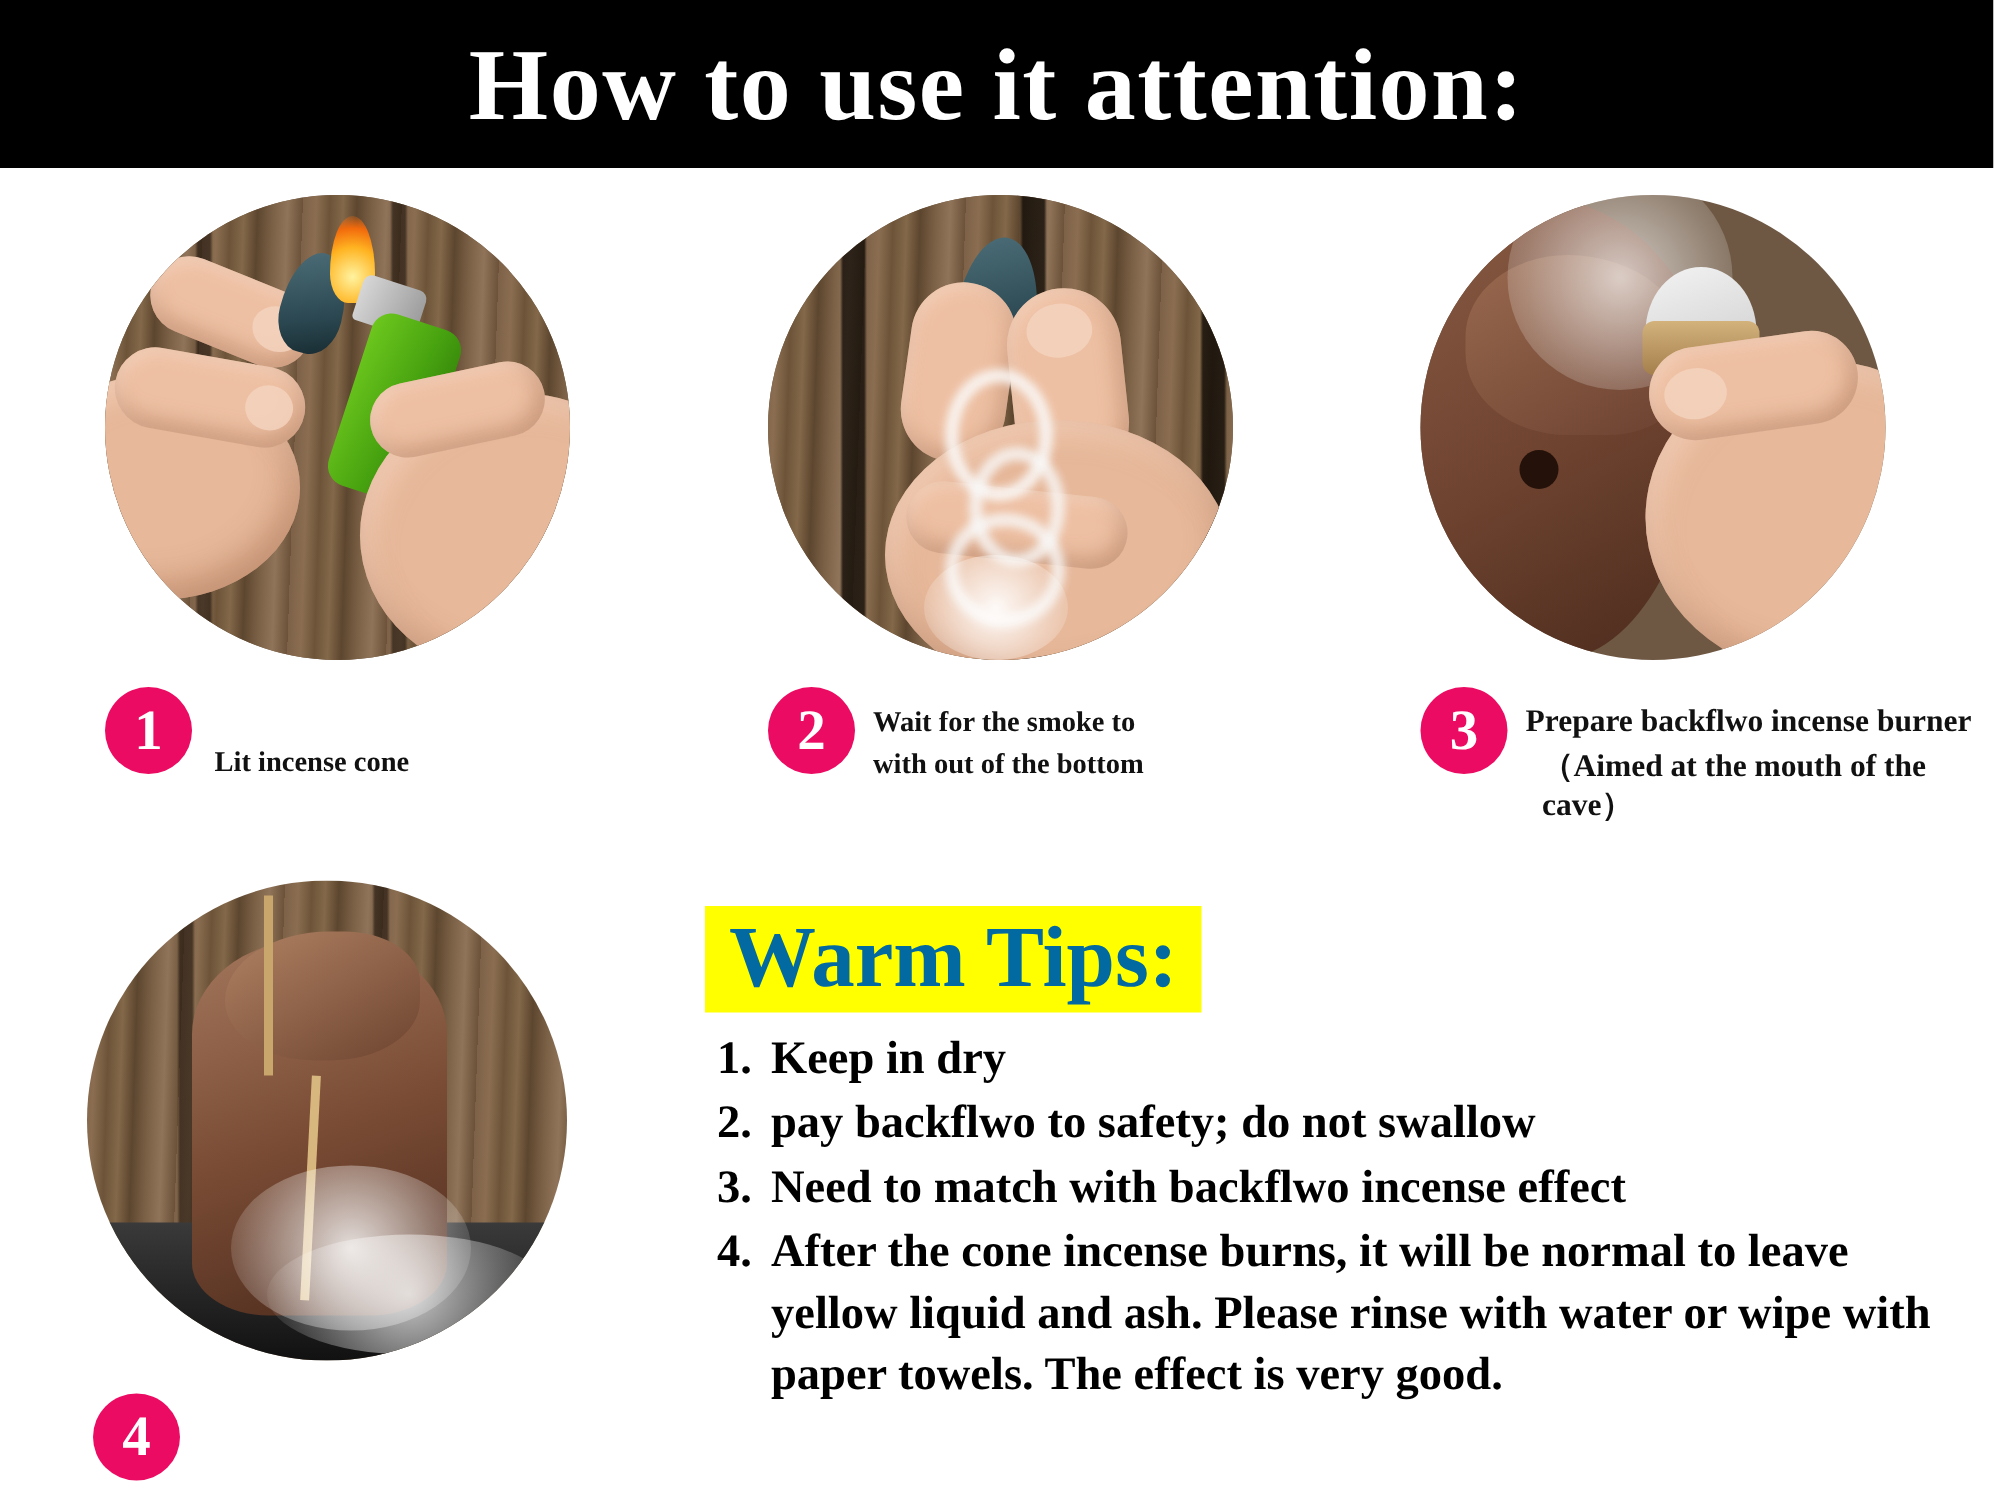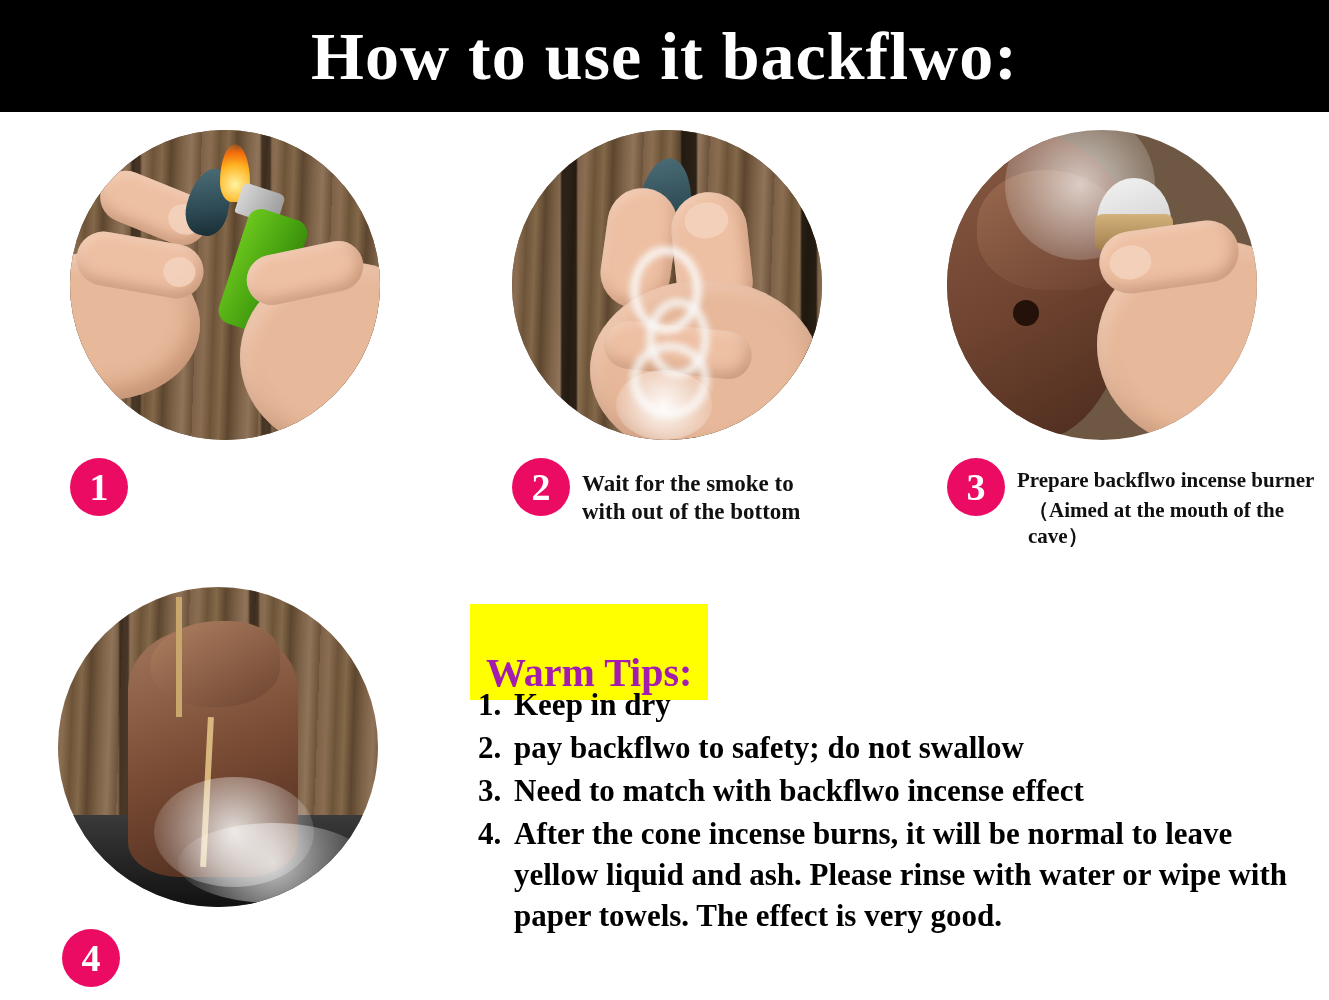--- a/index.html
+++ b/index.html
@@ -167,21 +167,21 @@
     display: flex;
     align-items: center;
     justify-content: center;
     line-height: 1;
   }
   .caption {
     position: absolute;
     color: #111111;
     font-family: "Liberation Serif", serif;
     font-weight: bold;
-    font-size: 23px;
+    font-size: 19px;
     line-height: 1.25;
   }
   .caption.small {
     font-size: 21px;
   }
 
   
   .bottom {
     position: absolute;
     left: 0;
@@ -202,25 +202,24 @@
   .tips-highlight {
     position: absolute;
     left: 470px;
     top: 27px;
     background: #ffff00;
     padding: 4px 16px 6px 16px;
   }
   .tips-title {
     font-family: "Liberation Serif", serif;
     font-weight: bold;
-    font-size: 40px;
-    color: #a21caf;
+    font-size: 58px;
+    color: #0369a1;
     line-height: 1.05;
     white-space: nowrap;
-    margin-top: 44px;
   }
   .tips-list {
     position: absolute;
     left: 478px;
     top: 108px;
     width: 840px;
     margin: 0;
     padding: 0;
     list-style: none;
   }
@@ -238,21 +237,21 @@
     flex: 0 0 36px;
   }
   .tips-text {
     flex: 1 1 auto;
   }
 </style>
 </head>
 <body>
 
 <div class="header-bar">
-  <div class="header-title">How to use it backflwo:</div>
+  <div class="header-title">How to use it attention:</div>
 </div>
 
 <div class="steps-row">
 
   <div class="step step-1">
     <div class="photo-circle circle-top">
       <div class="wood"></div>
 
       <div class="hand" style="left:-60px; top:120px; width:190px; height:150px;"></div>
       <div class="finger" style="left:28px; top:52px; width:112px; height:52px; transform:rotate(22deg);">
@@ -263,20 +262,21 @@
       </div>
       <div class="cone" style="left:118px; top:38px; width:42px; height:68px; transform:rotate(14deg);"></div>
       <div class="flame" style="left:150px; top:14px; width:30px; height:58px;"></div>
 
       <div class="lighter-top" style="left:168px; top:58px; width:44px; height:32px; transform:rotate(18deg);"></div>
       <div class="lighter-body" style="left:162px; top:82px; width:62px; height:120px; transform:rotate(18deg);"></div>
       <div class="hand" style="left:170px; top:132px; width:210px; height:190px;"></div>
       <div class="finger" style="left:176px; top:118px; width:118px; height:50px; transform:rotate(-12deg);"></div>
     </div>
     <div class="badge" style="left:52px; top:346px;">1</div>
+    <div class="caption" style="left:125px; top:385px; width:280px;">Lit incense cone</div>
   </div>
 
   <div class="step step-2">
     <div class="photo-circle circle-top">
       <div class="wood wood-dark"></div>
       <div class="cone" style="left:126px; top:28px; width:54px; height:92px; transform:rotate(8deg);"></div>
       <div class="finger" style="left:92px; top:58px; width:70px; height:120px; border-radius:40px; transform:rotate(8deg);"></div>
       <div class="finger" style="left:162px; top:62px; width:76px; height:128px; border-radius:40px; transform:rotate(-6deg);">
         <div class="nail" style="left:14px; top:10px; width:44px; height:36px;"></div>
       </div>

